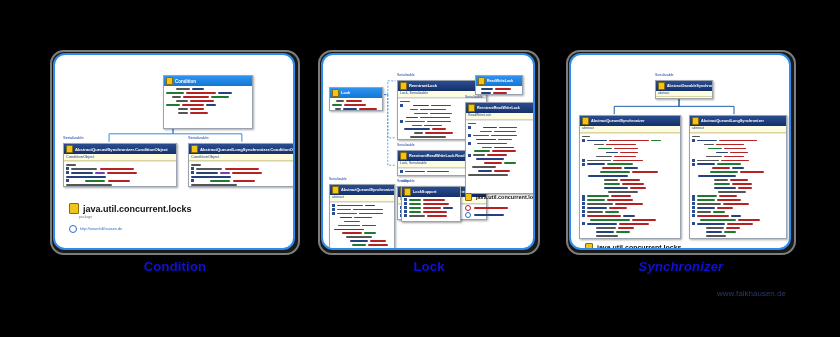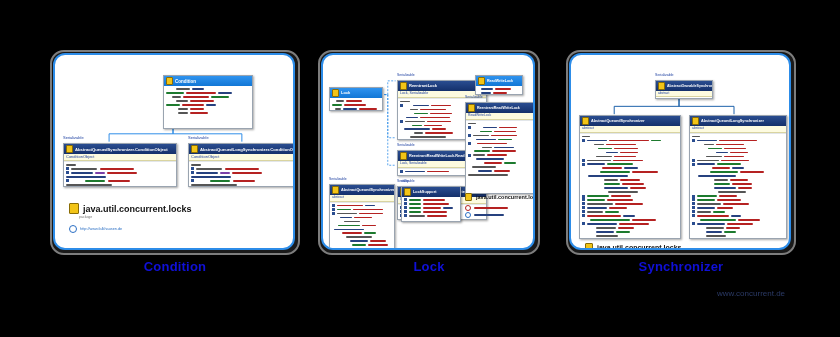--- a/index.html
+++ b/index.html
@@ -809,16 +809,16 @@
         </div>
 
       </div>
 
       <div class="pkg" style="left:14px;top:188px;font-size:7px;">
         <span class="lk" style="width:6px;height:7px"></span>
         <span>java.util.concurrent.locks</span>
       </div>
     </div>
   </div>
-  <div class="caption" style="left:566px;width:230px;top:259px;">Synchronizer</div>
-
-  <div class="watermark" style="left:717px;top:289px;">www.concurrent.de</div>
+  <div class="caption" style="left:566px;width:230px;top:259px;font-style:italic;">Synchronizer</div>
+
+  <div class="watermark" style="left:717px;top:289px;">www.falkhausen.de</div>
 </div>
 
 </body></html>

